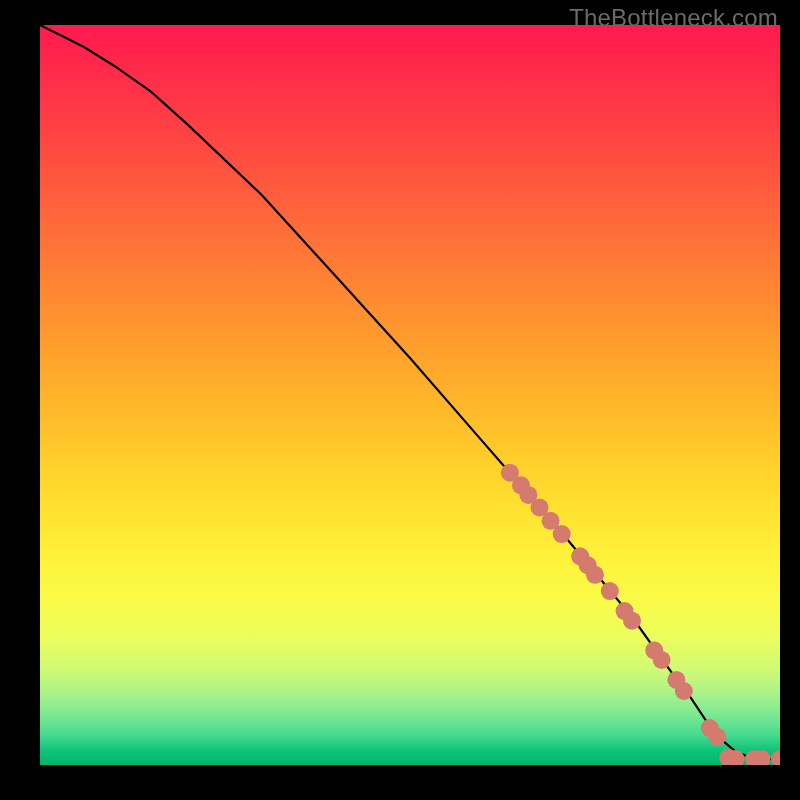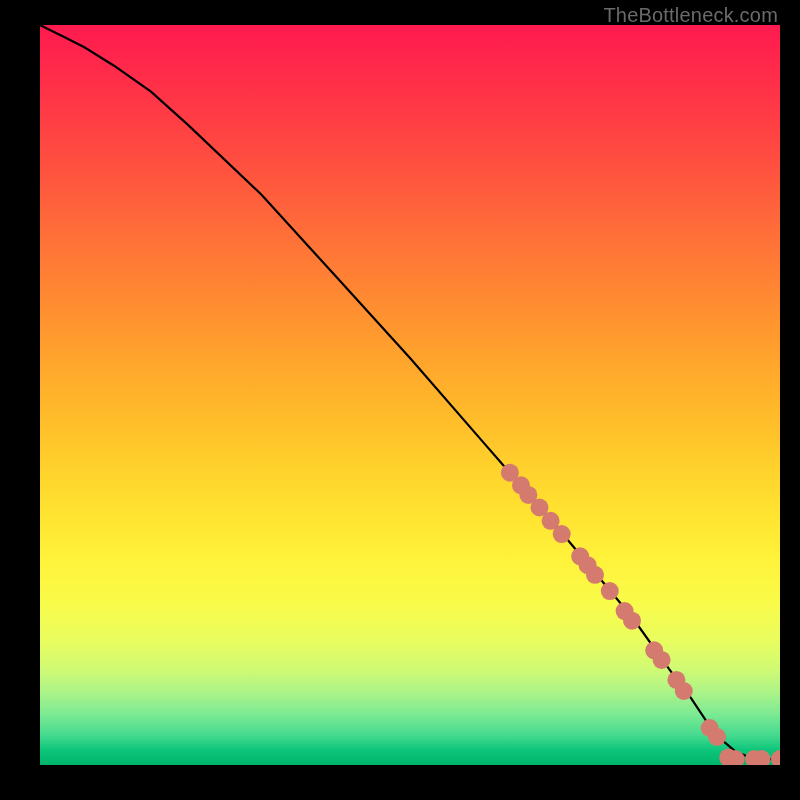--- a/index.html
+++ b/index.html
@@ -48,21 +48,21 @@
       #0cc57a 98%,
       #00b56b 100%
     );
   }
   .watermark {
     position: absolute;
     top: 4px;
     right: 22px;
     color: #6a6a6a;
     font-family: Arial, Helvetica, sans-serif;
-    font-size: 20px;
+    font-size: 24px;
     letter-spacing: 0.2px;
     user-select: none;
   }
   svg.curve {
     position: absolute;
     left: 0;
     top: 0;
     width: 740px;
     height: 740px;
   }

